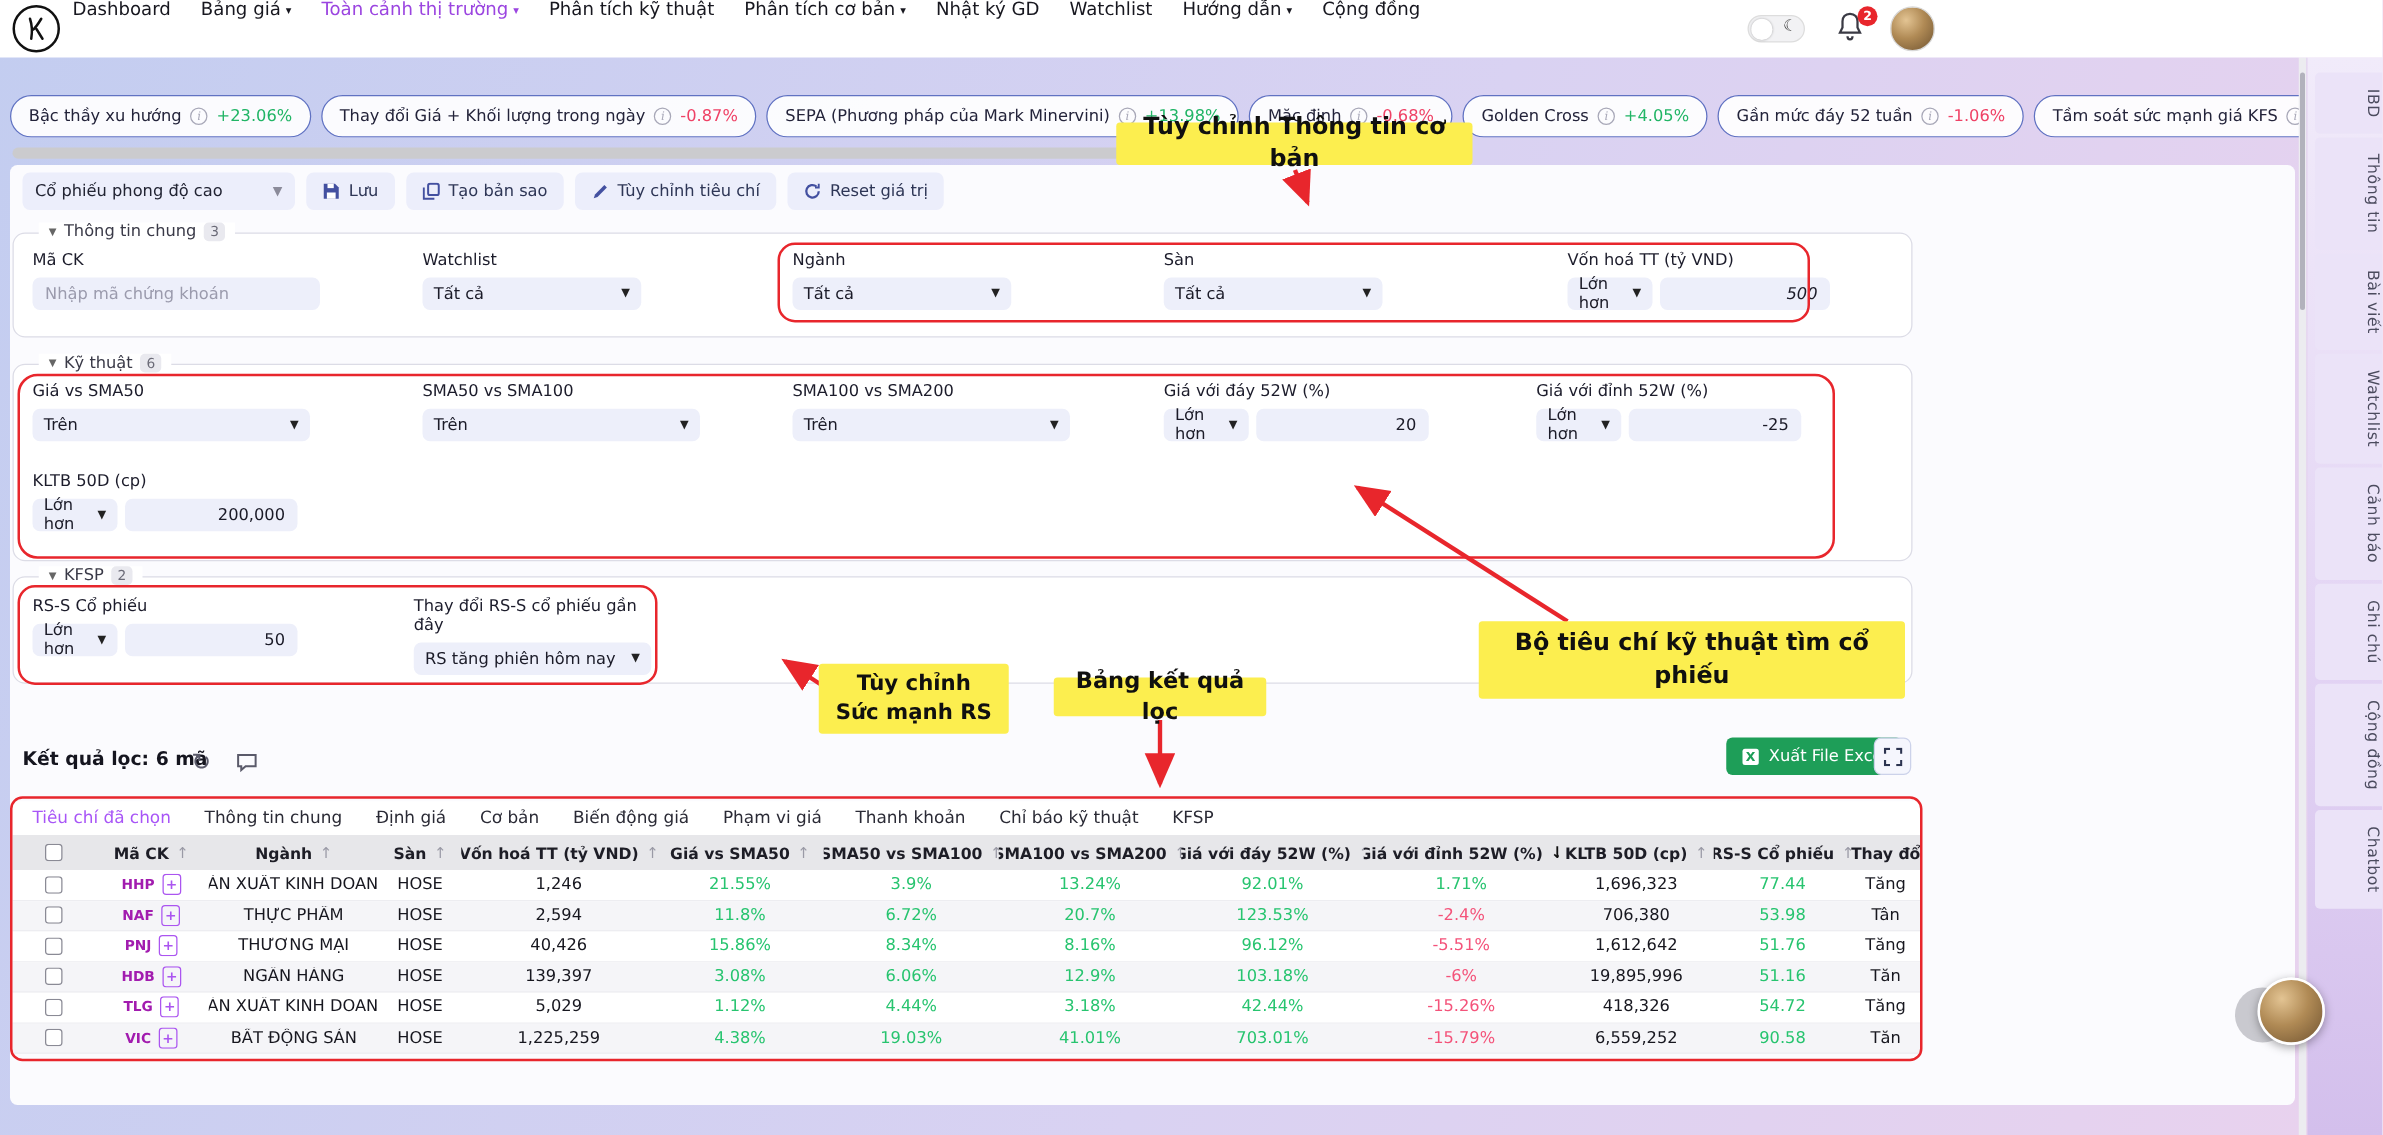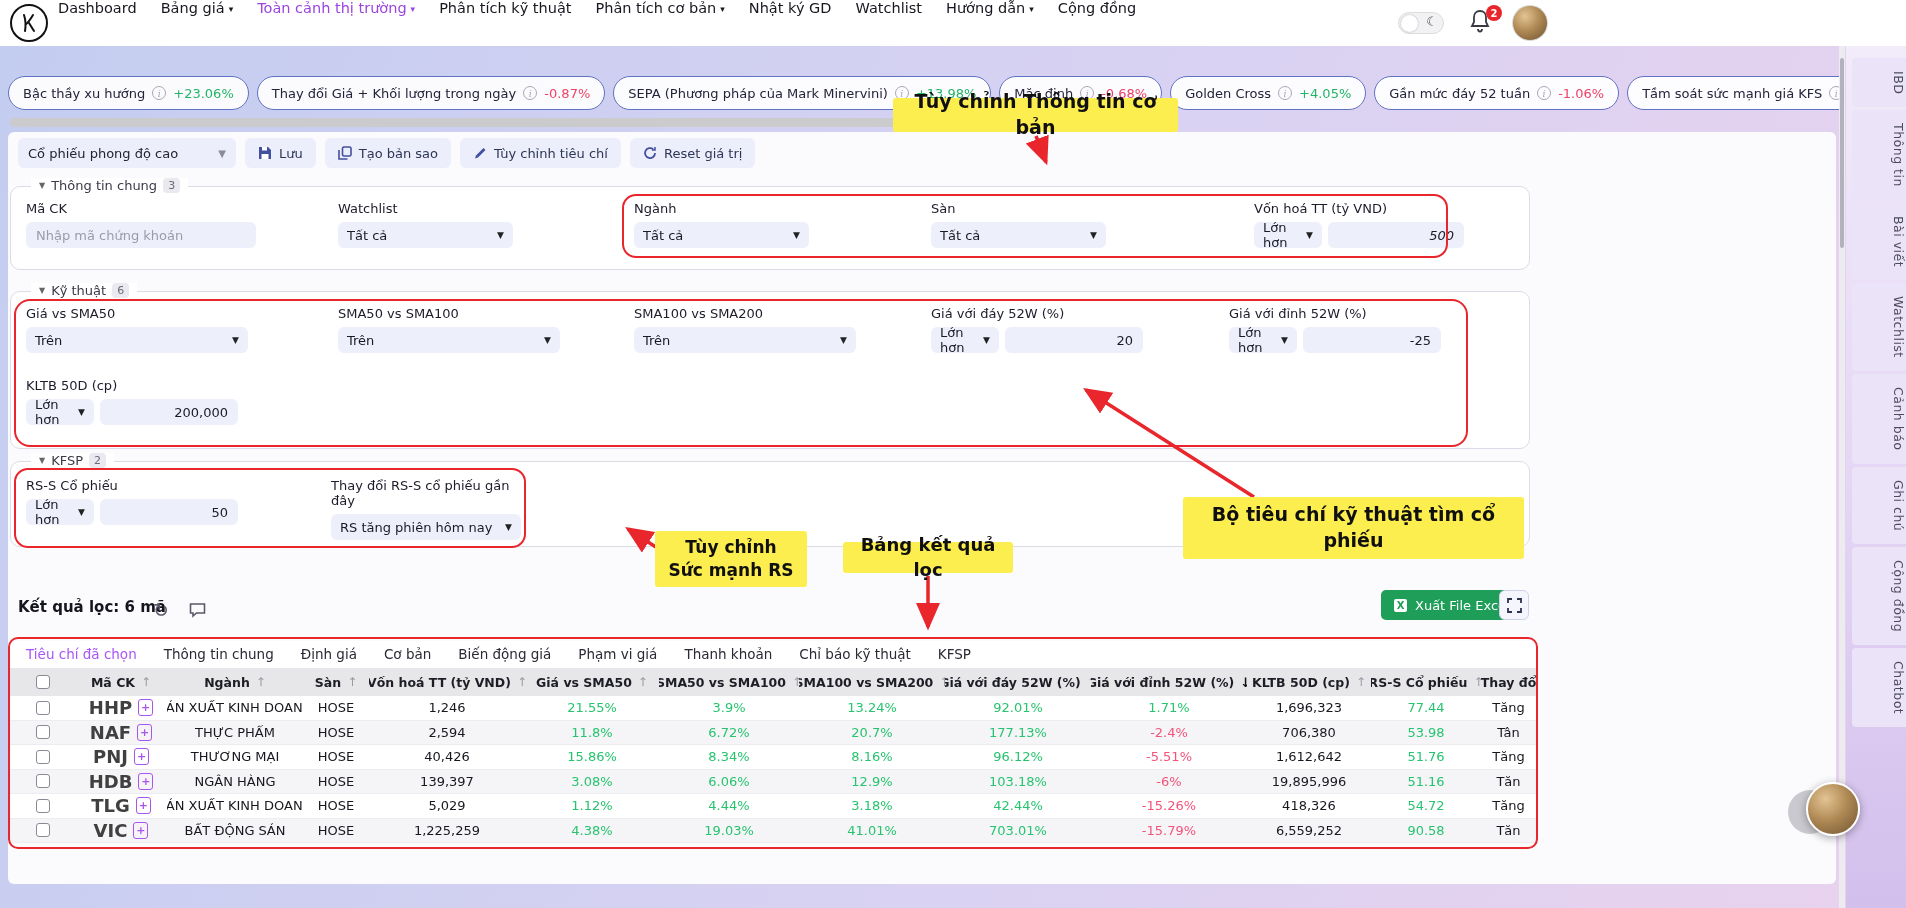--- a/index.html
+++ b/index.html
@@ -73,21 +73,21 @@
   .rtab { font-size:13.5px; color:#2a2a35; white-space:nowrap; cursor:pointer; }
   .rtab.active { color:#a855f7; font-weight:500; }
   .thead { display:flex; background:#e7e7ea; height:28px; align-items:center; }
   .th { display:flex; align-items:center; justify-content:center; gap:6px; font-size:12.5px; font-weight:700; color:#1d1d26; overflow:hidden; white-space:nowrap; flex:0 0 auto; }
   .th .arr { font-size:12px; color:#9a9aa6; font-weight:400; cursor:pointer; }
   .th .arr.on { color:#111; font-weight:700; font-size:13px; }
   .trow { display:flex; height:24.5px; align-items:center; border-bottom:1px solid #ededf1; }
   .trow:nth-child(even) { background:#f5f5f8; }
   .td { font-size:13px; color:#17171f; display:flex; align-items:center; justify-content:center; gap:6px; overflow:hidden; white-space:nowrap; flex:0 0 auto; }
   .td.pos { color:#27c46f; } .td.neg { color:#f4537a; }
-  .tick { color:#404040; font-weight:700; font-size:18px; }
+  .tick { color:#a21caf; font-weight:700; font-size:11px; }
   .addic { width:15px; height:17px; border:1.5px solid #ab55f0; border-radius:3px; color:#ab55f0; font-size:11px; font-weight:700; display:flex; align-items:center; justify-content:center; cursor:pointer; }
   .cb { width:14px; height:14px; border:1.5px solid #8a8a95; border-radius:3px; background:#fff; cursor:pointer; }
 
   
   .vscroll { position:absolute; left:1839px; top:46px; width:6px; height:862px; background:#ececf0; z-index:8; }
   .vscroll .thumb { position:absolute; left:1px; top:12px; width:4px; height:190px; background:#b2b2bc; border-radius:2px; }
   .sidestrip { position:absolute; left:1846px; top:46px; width:60px; height:862px; background:linear-gradient(#f1ebfa 0%,#e3d4f4 55%,#d3bfec 100%); z-index:9; display:flex; flex-direction:column; padding-top:12px; }
   .sidetab { writing-mode:vertical-rl; background:#ebe3f8; color:#4b4b5e; font-size:12.5px; padding:13px 0; margin:0 0 3px 6px; border-radius:4px 0 0 4px; text-align:center; width:54px; cursor:pointer; letter-spacing:.5px; }
 
   .float-avatar { position:absolute; left:1806px; top:782px; width:54px; height:54px; border-radius:50%; background:radial-gradient(circle at 35% 30%,#e3c493 0%,#b08a55 45%,#6e5230 100%); border:2px solid #fff; box-shadow:0 2px 8px rgba(0,0,0,.35); z-index:70; }
@@ -453,21 +453,21 @@
           <div class="td" style="width: 92px;">
             <span class="tick">NAF</span>
             <span class="addic">+</span>
           </div>
           <div class="td" style="width: 136px;">THỰC PHẨM</div>
           <div class="td" style="width: 66px;">HOSE</div>
           <div class="td" style="width: 156px;">2,594</div>
           <div class="td pos" style="width: 134px;">11.8%</div>
           <div class="td pos" style="width: 140px;">6.72%</div>
           <div class="td pos" style="width: 146px;">20.7%</div>
-          <div class="td pos" style="width: 146px;">177.13%</div>
+          <div class="td pos" style="width: 146px;">123.53%</div>
           <div class="td neg" style="width: 156px;">-2.4%</div>
           <div class="td" style="width: 124px;">706,380</div>
           <div class="td pos" style="width: 110px;">53.98</div>
           <div class="td" style="width: 55px;">Tân</div>
         </div>
         <div class="trow">
           <div class="td" style="width: 65px;">
             <span class="cb"></span>
           </div>
           <div class="td" style="width: 92px;">

